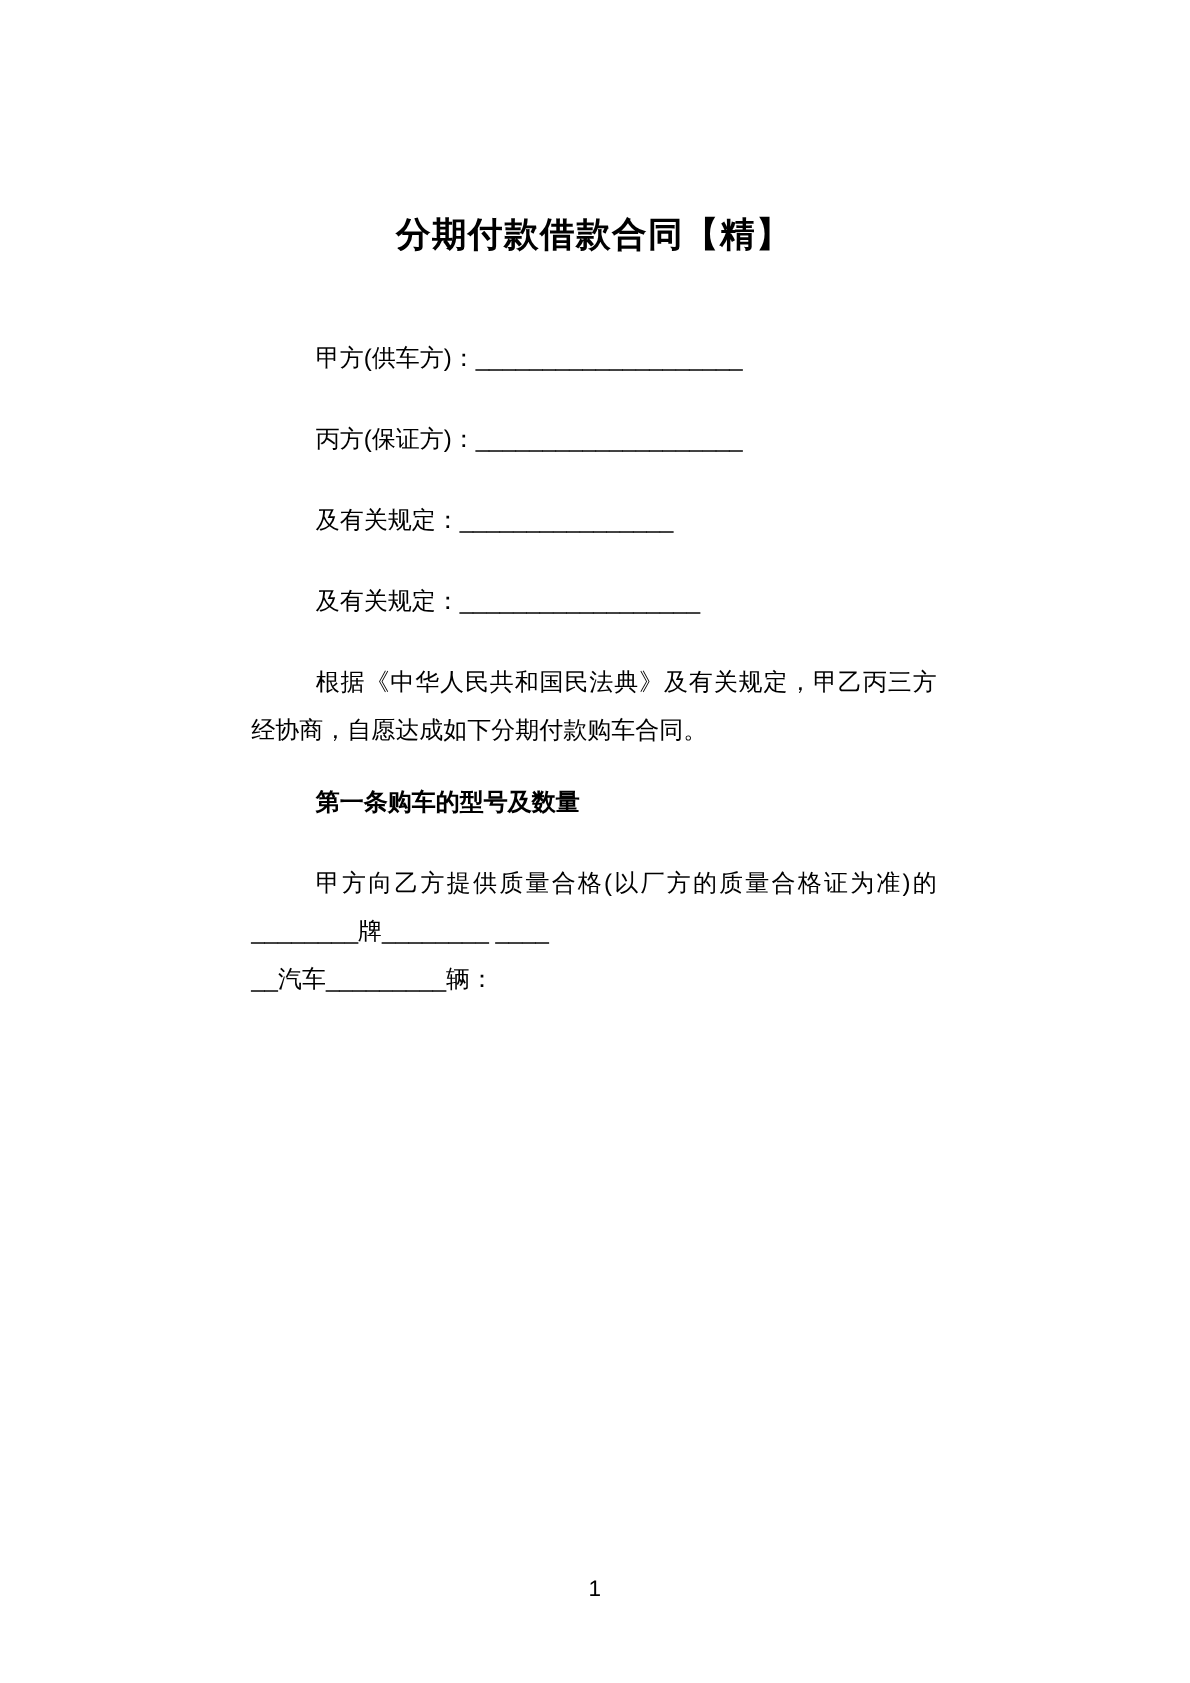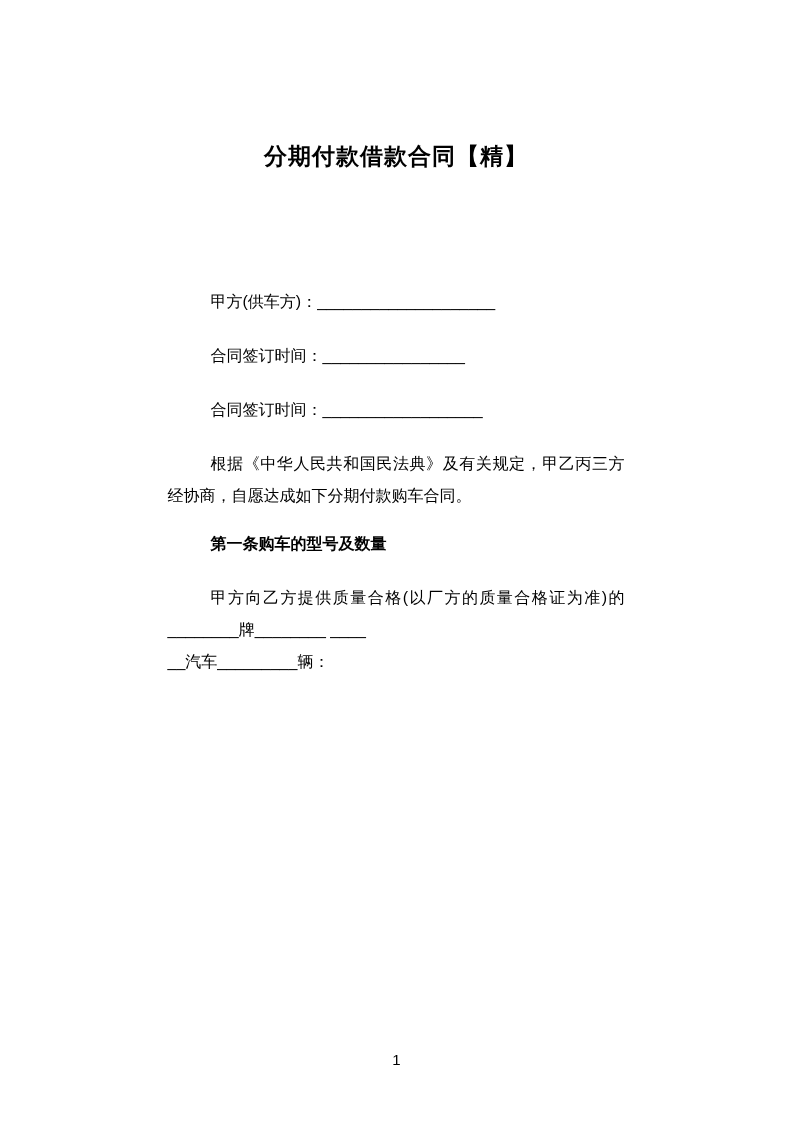--- a/index.html
+++ b/index.html
@@ -26,21 +26,21 @@
     font-weight: bold;
     line-height: 30px;
     text-align: center;
     letter-spacing: 1px;
   }
   .body-text {
     font-size: 16px;
     line-height: 32px;
   }
   .fields-block {
-    margin-top: 115px;
+    margin-top: 53px;
   }
   .field-line {
     margin: 0 0 22px 0;
     text-indent: 43px;
     white-space: nowrap;
   }
   .paragraph {
     margin: 0 0 22px 0;
     text-indent: 43px;
     text-align: justify;
@@ -70,23 +70,24 @@
 </style>
 </head>
 <body>
 
 <div class="page">
 
   <h1 class="doc-title">分期付款借款合同【精】</h1>
 
   <div class="body-text fields-block">
     <p class="field-line">甲方(供车方)：____________________</p>
+    <p class="field-line">丙方(保证方)：____________________</p>
 
-    <p class="field-line">合同签订时间：________________</p>
-    <p class="field-line">合同签订时间：__________________</p>
+    <p class="field-line">及有关规定：________________</p>
+    <p class="field-line">及有关规定：__________________</p>
   </div>
 
   <div class="body-text">
     <p class="paragraph tight-bottom">根据《中华人民共和国民法典》及有关规定，甲乙丙三方经协商，自愿达成如下分期付款购车合同。</p>
 
     <h2 class="section-heading">第一条购车的型号及数量</h2>
 
     <p class="paragraph"><span>甲方向乙方提供质量合格(以厂方的质量合格证为准)的________牌________ ____</span><br><span>__汽车_________辆：</span></p>
 
   </div>

